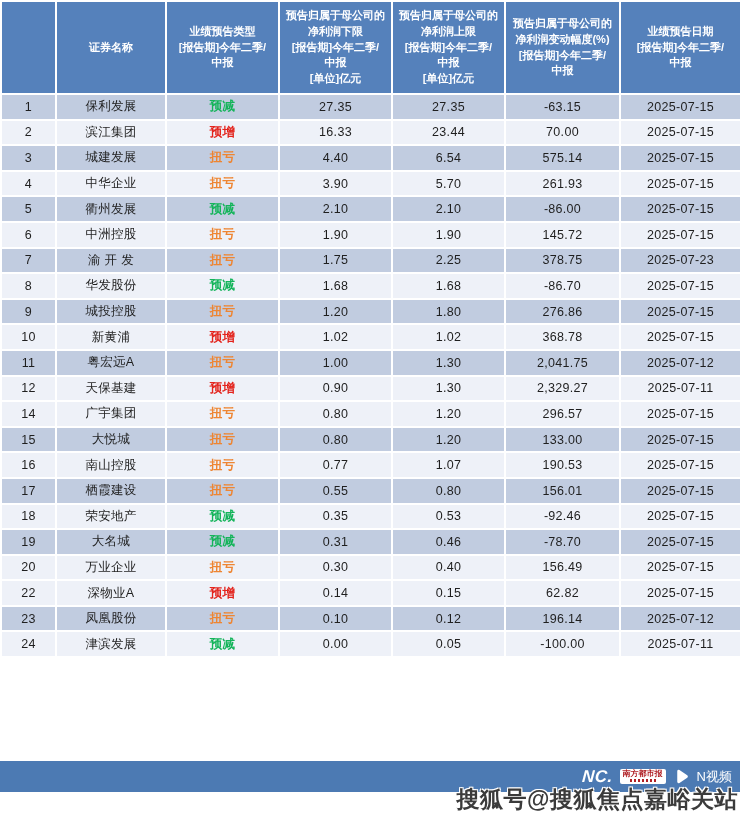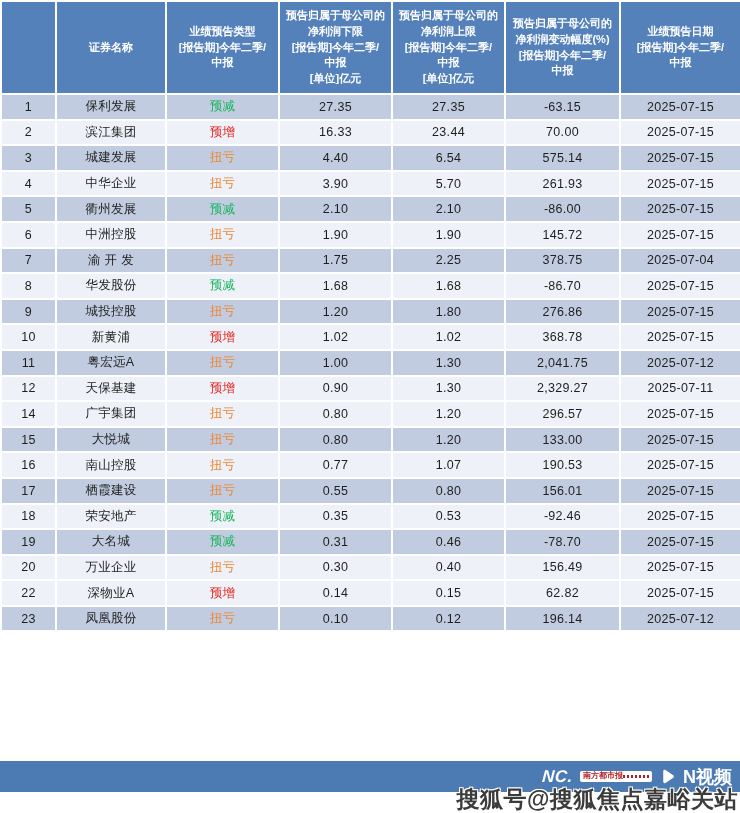--- a/index.html
+++ b/index.html
@@ -35,21 +35,21 @@
     text-align: center;
     vertical-align: middle;
     font-size: 12.5px;
     color: #1f1f1f;
     border: 2px solid #ffffff;
     padding: 0 2px;
     letter-spacing: 0.3px;
   }
   table.forecast tr.odd td  { background: #c1cce0; }
   table.forecast tr.even td { background: #eef1f8; }
-  td.type-cell { font-weight: normal; }
+  td.type-cell { font-weight: bold; }
 
   .footer-bar {
     position: absolute;
     left: 0; top: 761px;
     width: 740px; height: 31px;
     background: #4c7ab3;
     display: flex;
     align-items: center;
     justify-content: flex-end;
     padding-right: 8px;
@@ -61,40 +61,40 @@
     font-style: italic;
     font-size: 17px;
     letter-spacing: 0.5px;
     transform: skewX(-4deg);
   }
   .paper-badge {
     background: #ffffff;
     border-radius: 2px;
     padding: 1px 3px 2px 3px;
     display: flex;
-    flex-direction: row;
+    flex-direction: column;
     align-items: center;
     line-height: 1;
   }
   .paper-badge .paper-name {
     color: #b01f24;
     font-size: 8px;
     font-weight: bold;
     white-space: nowrap;
   }
   .paper-badge .paper-sub {
     margin-top: 1px;
     width: 26px; height: 3px;
     background: repeating-linear-gradient(90deg, #b01f24 0 2px, transparent 2px 4px);
   }
   .play-icon { display: inline-flex; align-items: center; }
   .n-video-label {
     color: #ffffff;
-    font-size: 18px;
-    font-weight: bold;
+    font-size: 13px;
+    font-weight: normal;
     white-space: nowrap;
   }
 
   .watermark {
     position: absolute;
     right: 2px; top: 784px;
     font-size: 23px;
     font-weight: bold;
     color: #3b3b3b;
     white-space: nowrap;
@@ -201,21 +201,21 @@
           <td>145.72</td>
           <td>2025-07-15</td>
         </tr>
         <tr class="odd">
           <td>7</td>
           <td>渝 开 发</td>
           <td class="type-cell" style="color: rgb(238, 133, 50);">扭亏</td>
           <td>1.75</td>
           <td>2.25</td>
           <td>378.75</td>
-          <td>2025-07-04</td>
+          <td>2025-07-23</td>
         </tr>
         <tr class="even">
           <td>8</td>
           <td>华发股份</td>
           <td class="type-cell" style="color: rgb(20, 180, 90);">预减</td>
           <td>1.68</td>
           <td>1.68</td>
           <td>-86.70</td>
           <td>2025-07-15</td>
         </tr>
@@ -328,20 +328,29 @@
           <td>2025-07-15</td>
         </tr>
         <tr class="odd">
           <td>23</td>
           <td>凤凰股份</td>
           <td class="type-cell" style="color: rgb(238, 133, 50);">扭亏</td>
           <td>0.10</td>
           <td>0.12</td>
           <td>196.14</td>
           <td>2025-07-12</td>
+        </tr>
+        <tr class="even">
+          <td>24</td>
+          <td>津滨发展</td>
+          <td class="type-cell" style="color: rgb(20, 180, 90);">预减</td>
+          <td>0.00</td>
+          <td>0.05</td>
+          <td>-100.00</td>
+          <td>2025-07-11</td>
         </tr>
       </tbody>
   </table>
 
   <div class="footer-bar">
     <span class="nc-logo">NC.</span>
     <span class="paper-badge">
       <span class="paper-name">南方都市报</span>
       <span class="paper-sub"></span>
     </span>

